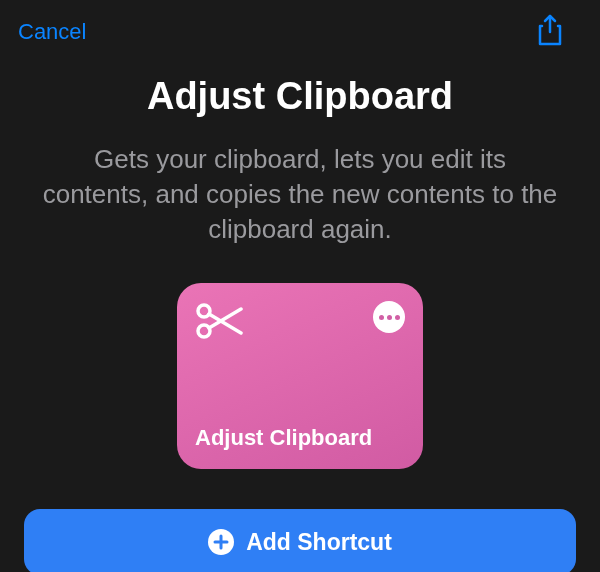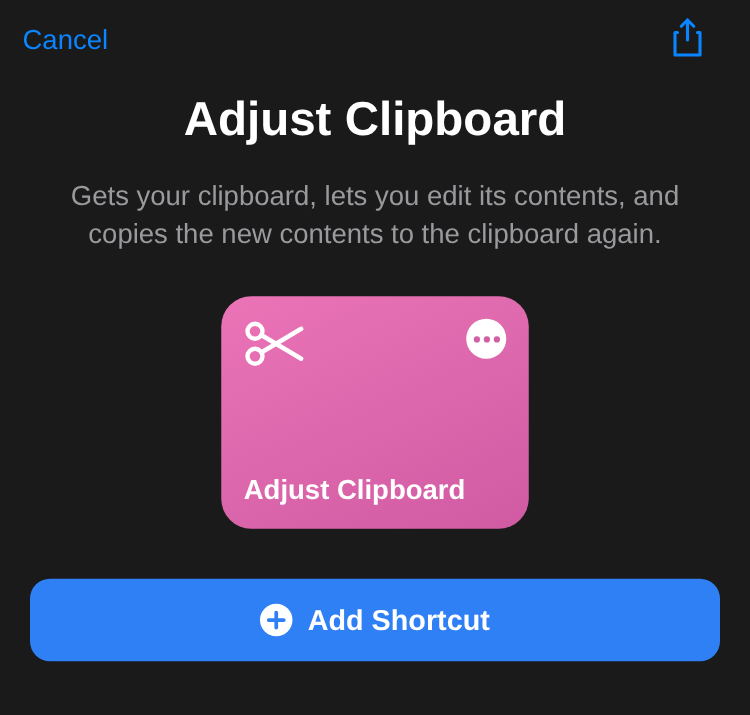--- a/index.html
+++ b/index.html
@@ -37,21 +37,21 @@
     .title {
       color: #ffffff;
       font-size: 38px;
       font-weight: 700;
       text-align: center;
       margin-top: 10px;
       margin-bottom: 24px;
     }
     .description {
       color: #9a9a9e;
-      font-size: 22px;
+      font-size: 26px;
       text-align: center;
       line-height: 1.35;
       padding: 0 40px;
       margin-bottom: 36px;
     }
     .shortcut-tile {
       width: 246px;
       height: 186px;
       background: linear-gradient(155deg, #ea74b6 0%, #d15ba3 100%);
       border-radius: 24px;

